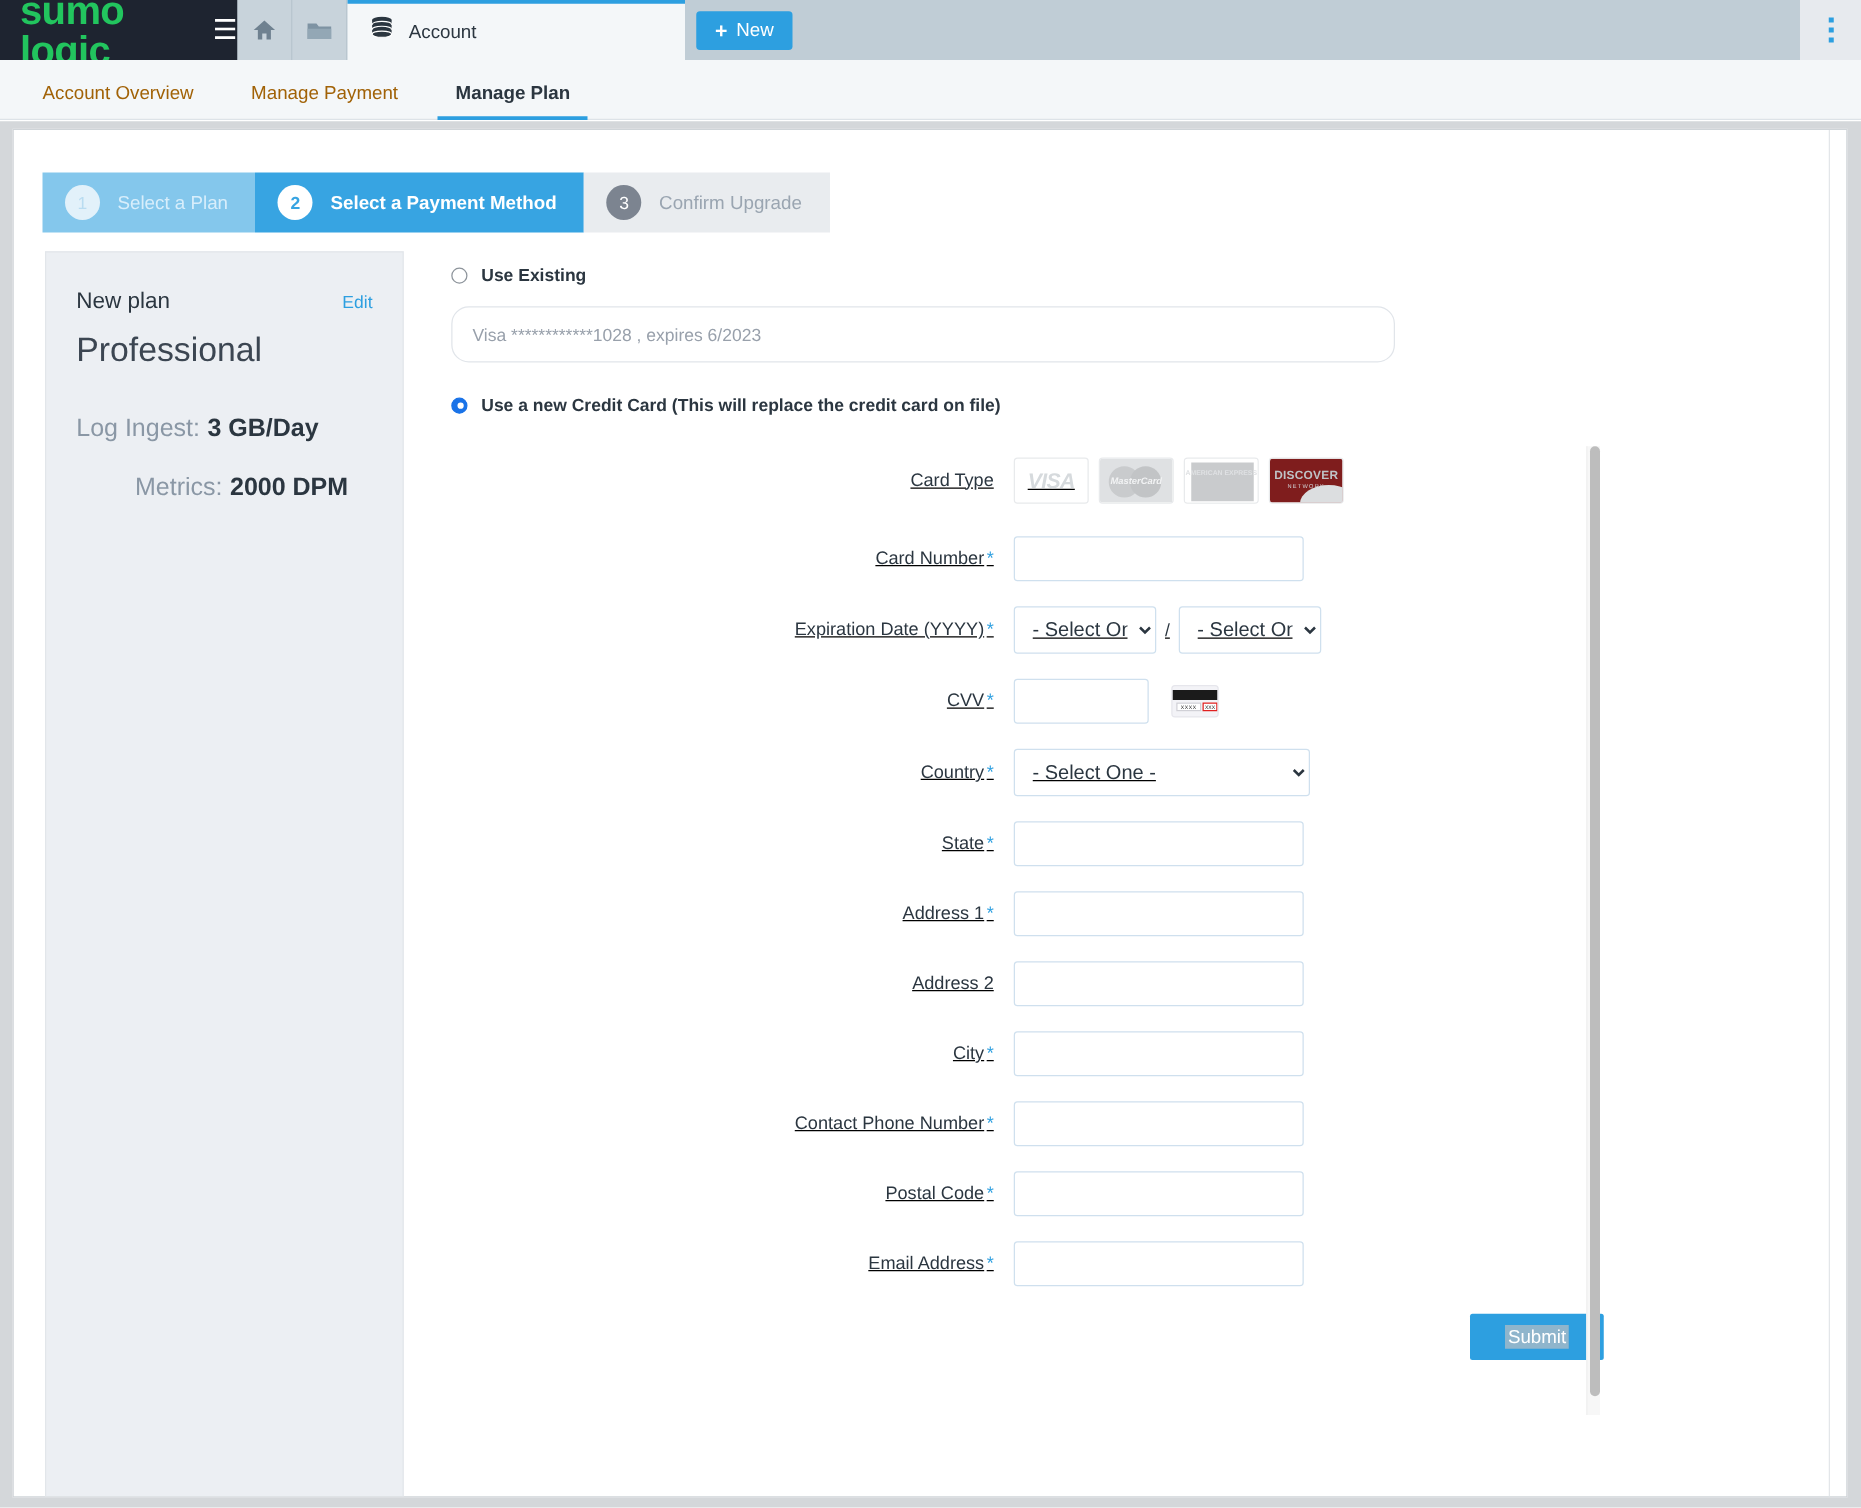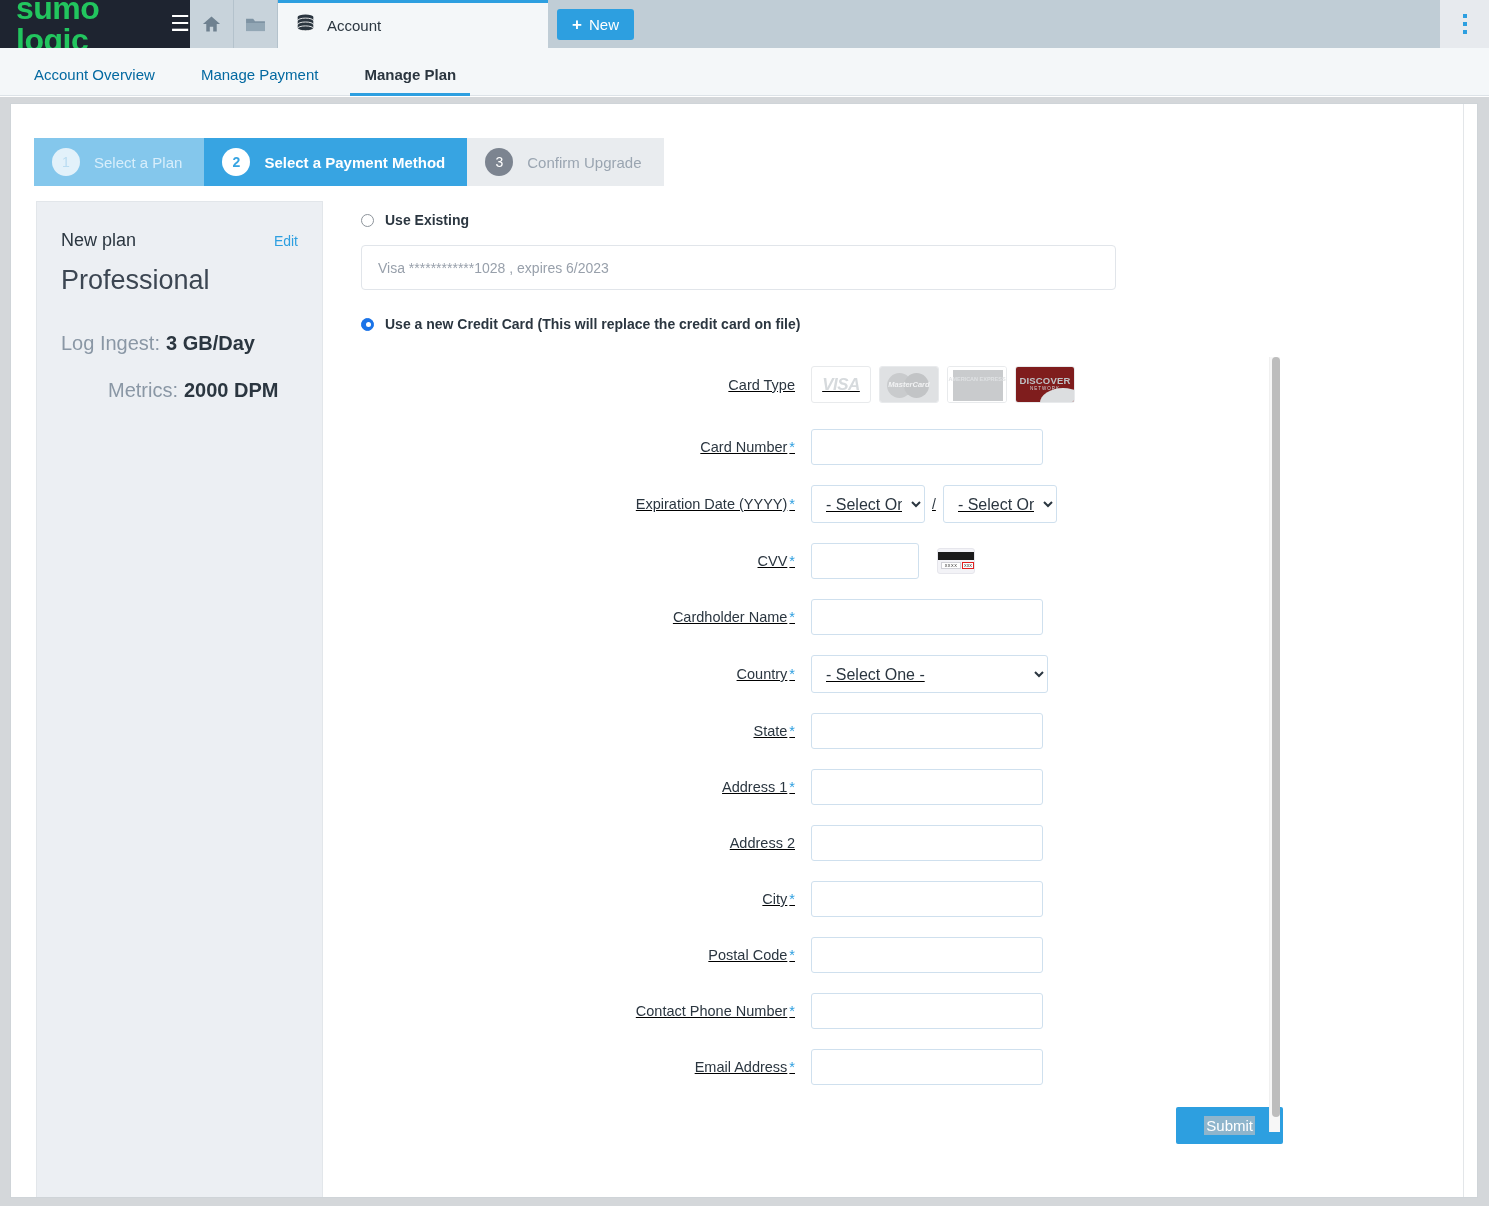--- a/index.html
+++ b/index.html
@@ -61,21 +61,21 @@
   }
   .kebab i { width: 4px; height: 4px; background: #2d9fe0; display: block; }
 
   
   .subnav {
     position: absolute; left: 0; top: 48px; width: 1489px; height: 48px;
     background: #f4f7f9; border-bottom: 1px solid #dde3e8;
     display: flex; align-items: flex-end; padding-left: 20px;
   }
   .subtab {
-    font-size: 15px; color: #0369a1; padding: 0 14px 12px 14px;
+    font-size: 15px; color: #a16207; padding: 0 14px 12px 14px;
     margin-right: 18px; cursor: pointer; position: relative;
   }
   .subtab.active { color: #2b3640; font-weight: bold; }
   .subtab.active::after {
     content: ""; position: absolute; left: 0; right: 0; bottom: -1px;
     height: 3px; background: #2d9fe0;
   }
 
   
   .page {
@@ -157,21 +157,21 @@
   }
   .radio.on { border: 1px solid #1a73e8; background: #1a73e8; }
   .radio.on::after {
     content: ""; position: absolute; left: 3.5px; top: 3.5px;
     width: 5px; height: 5px; background: #fff; border-radius: 50%;
   }
   .radio-label { font-size: 14px; color: #2b3640; font-weight: bold; }
 
   .existing-box {
     margin: 17px 0 0 20px; width: 755px; height: 45px;
-    border: 1px solid #e1e5ea; border-radius: 4px;
+    border: 1px solid #e1e5ea; border-radius: 14px;
     display: flex; align-items: center; padding-left: 16px;
     font-size: 14px; color: #98a0ab; background: #fff;
     cursor: pointer;
   }
 
   
   .form {
     margin-top: 34px; margin-left: 20px;
   }
   .frow {
@@ -453,26 +453,20 @@
             <span>CVV</span><span class="req">*</span>
           </div>
           <input class="finput" style="width: 108px;" type="text" value="">
           <div class="cvvicon">
             <div class="cvv-stripe"></div>
             <div class="cvv-sig">XXXX</div>
             <div class="cvv-red">XXX</div>
           </div>
         </div>
 
-        <div class="frow" style="margin-top:14px">
-          <div class="flabel">
-            <span>Cardholder Name</span><span class="req">*</span>
-          </div>
-          <input class="finput" type="text" value="" style="">
-        </div>
 
         <div class="frow" style="margin-top:14px">
           <div class="flabel">
             <span>Country</span><span class="req">*</span>
           </div>
           <select class="fselect sel-country">
             <option>- Select One -</option>
           </select>
         </div>
 
@@ -497,28 +491,28 @@
 
         <div class="frow" style="margin-top:14px">
           <div class="flabel">
             <span>City</span><span class="req">*</span>
           </div>
           <input class="finput" type="text" value="" style="">
         </div>
 
         <div class="frow" style="margin-top:14px">
           <div class="flabel">
+            <span>Contact Phone Number</span><span class="req">*</span>
+          </div>
+          <input class="finput" type="text" value="" style="">
+        </div>
+
+        <div class="frow" style="margin-top:14px">
+          <div class="flabel">
             <span>Postal Code</span><span class="req">*</span>
-          </div>
-          <input class="finput" type="text" value="" style="">
-        </div>
-
-        <div class="frow" style="margin-top:14px">
-          <div class="flabel">
-            <span>Contact Phone Number</span><span class="req">*</span>
           </div>
           <input class="finput" type="text" value="" style="">
         </div>
 
         <div class="frow" style="margin-top:14px">
           <div class="flabel">
             <span>Email Address</span><span class="req">*</span>
           </div>
           <input class="finput" type="text" value="" style="">
         </div>

